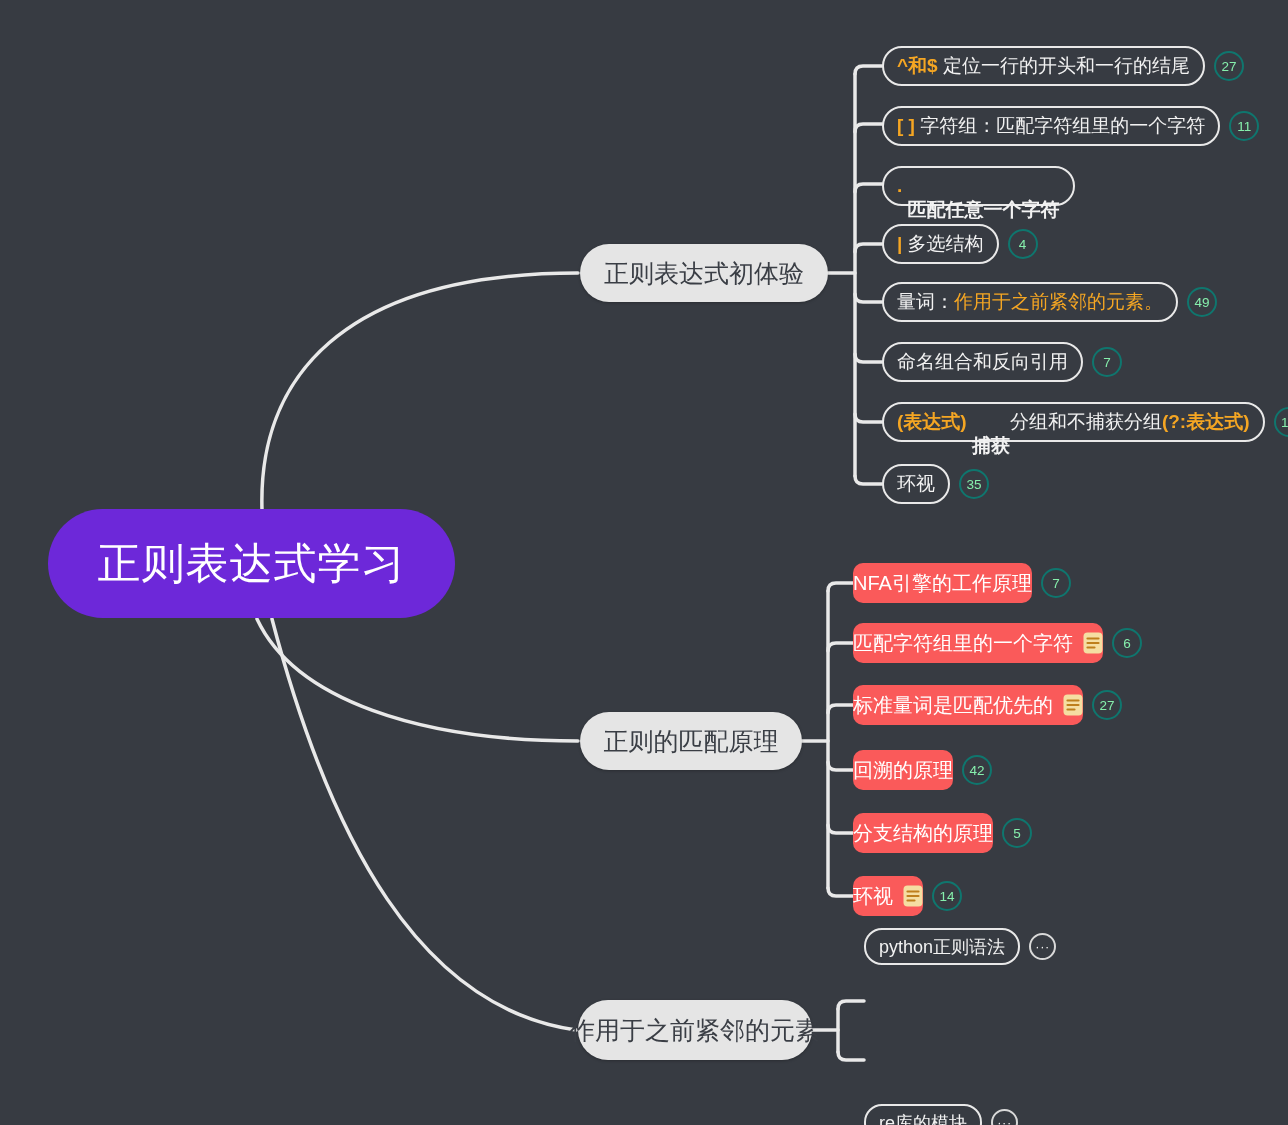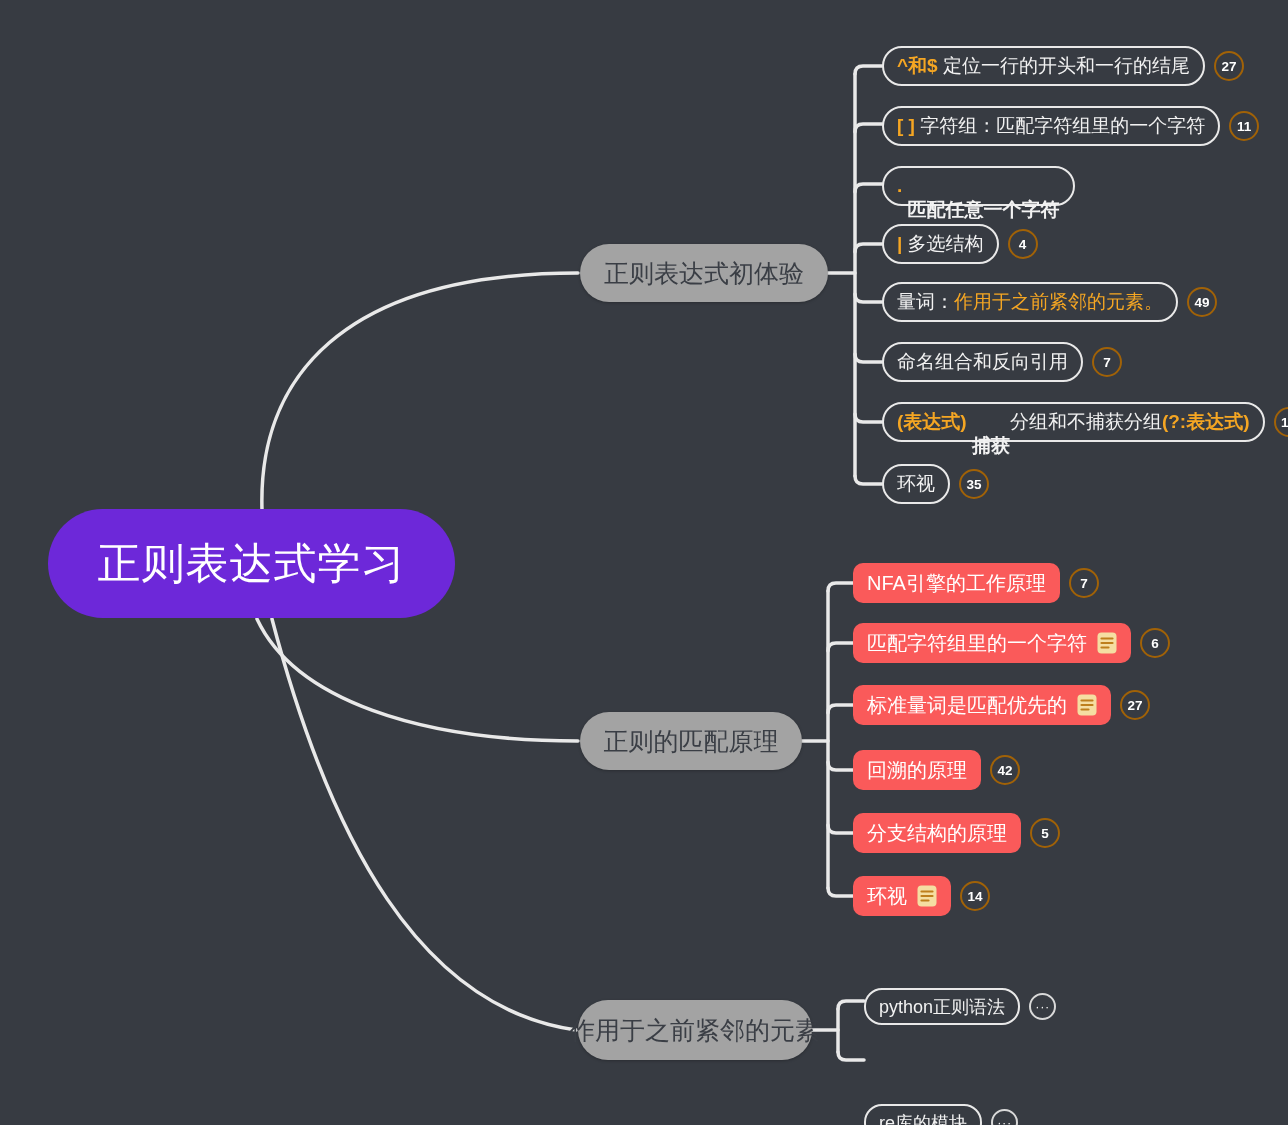--- a/index.html
+++ b/index.html
@@ -13,51 +13,51 @@
   
   .central{
     position:absolute;left:48px;top:509px;width:407px;height:109px;
     background:#6d28d9;border-radius:55px;color:#FFFFFF;
     display:flex;align-items:center;justify-content:center;
     font-size:43px;letter-spacing:1px;white-space:nowrap;
   }
 
   
   .branch-pill{
-    position:absolute;background:#a3a3a3;color:#3A3E45;
+    position:absolute;background:#e5e5e5;color:#3A3E45;
     display:flex;align-items:center;justify-content:center;
     border-radius:29px;font-size:25px;white-space:nowrap;
     box-shadow:0 1px 3px rgba(0,0,0,.25);
   }
   #branch1-pill{left:580px;top:244px;width:248px;height:58px;}
   #branch2-pill{left:580px;top:712px;width:222px;height:58px;}
   #branch3-pill{left:578px;top:1000px;width:234px;height:60px;border-radius:30px;}
 
   
   .row{position:absolute;display:flex;align-items:center;gap:9px;}
   .pill{display:flex;align-items:center;white-space:nowrap;flex:none;}
   .pill.outline{
     border:2px solid #E9E9E9;border-radius:20px;height:36px;
     padding:0 13px;color:#F2F2F2;font-size:19px;
   }
   .pill.outline.sm{height:33px;font-size:18px;border-radius:18px;}
   .pill.red{
     background:#FA5A5A;border-radius:10px;height:40px;
-    padding:0 14px;color:#FFFFFF;font-size:20px;gap:10px;
+    padding:0 0;color:#FFFFFF;font-size:20px;gap:10px;
   }
   .seg{white-space:pre;}
   .seg.accent{color:#F5A623;}
   .seg.accent-b{color:#F5A623;font-weight:bold;}
   .seg.bold{font-weight:bold;margin-top:48px;}
 
   
   .count{
-    width:26px;height:26px;border:2px solid #a16207;border-radius:50%;
-    color:#ffffff;font-size:13.5px;display:flex;align-items:center;
-    justify-content:center;flex:none;background:transparent;font-weight:bold;
+    width:26px;height:26px;border:2px solid #0f766e;border-radius:50%;
+    color:#86efac;font-size:13.5px;display:flex;align-items:center;
+    justify-content:center;flex:none;background:transparent;
   }
   .dots{
     width:23px;height:23px;border:2px solid #D9D9D9;border-radius:50%;
     color:#F2F2F2;font-size:13px;letter-spacing:.5px;line-height:1;
     display:flex;align-items:center;justify-content:center;flex:none;
   }
   .note-icon{flex:none;display:block;}
 </style>
 </head>
 <body>
@@ -220,21 +220,21 @@
   <div class="pill red">
     <span class="seg">环视</span>
     <svg class="note-icon" width="20" height="22" viewBox="0 0 20 22">
       <rect x="0.5" y="0.5" width="19" height="21" rx="4" fill="#F5DEA2"></rect>
       <path d="M4.5 6.5 H15.5 M4.5 11 H15.5 M4.5 15.5 H11.5" stroke="#BE7F1C" stroke-width="2.2" stroke-linecap="round" fill="none"></path>
     </svg>
   </div>
   <div class="count">14</div>
 </div>
 
-<div class="row" style="left:864px;top:988px">
+<div class="row" style="left:864px;top:928px">
   <div class="pill outline sm">
     <span class="seg">python正则语法</span>
   </div>
   <div class="dots">···</div>
 </div>
 
 <div class="row" style="left:864px;top:1104px">
   <div class="pill outline sm">
     <span class="seg">re库的模块</span>
   </div>

